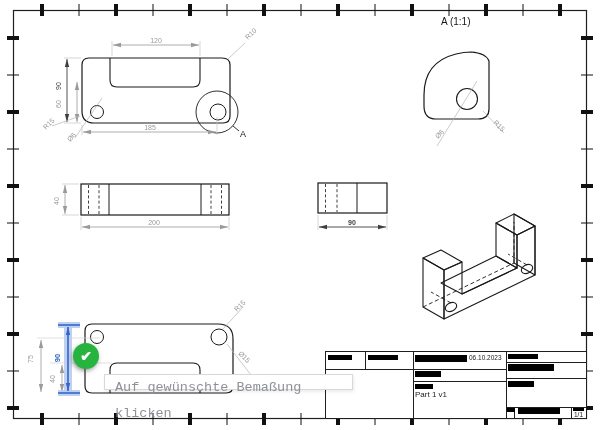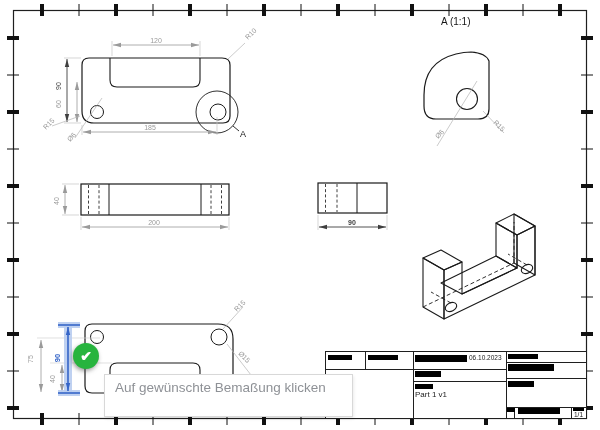--- a/index.html
+++ b/index.html
@@ -13,23 +13,23 @@
   .viewtitle{font-size:10px;fill:#161616;}
   .detmark{font-size:9px;fill:#161616;}
   
   .tb{position:absolute;left:325px;top:351px;width:262px;height:68px;
       border:1px solid #1f1f1f;box-sizing:border-box;background:#fff;z-index:2;}
   .tb .vl{position:absolute;width:1px;background:#1f1f1f;}
   .tb .hl{position:absolute;height:1px;background:#1f1f1f;}
   .tb .bar{position:absolute;background:#000;}
   .tb .txt{position:absolute;color:#1c1c1c;white-space:nowrap;}
   
-  .tooltip{position:absolute;left:104px;top:374px;width:249px;height:43px;box-sizing:border-box;
+  .tooltip{position:absolute;left:104px;top:374px;width:249px;height:16px;box-sizing:border-box;
            background:#fff;border:1px solid #d8d8d8;box-shadow:1px 2px 3px rgba(0,0,0,.08);
-           color:#8e9196;font-size:13.5px;line-height:26px;padding-left:10px;z-index:3;}
+           color:#8e9196;font-size:13.5px;line-height:26px;padding-left:10px;z-index:3;font-family:Liberation Mono, monospace;}
   
   .check{position:absolute;left:73px;top:343px;width:26px;height:26px;border-radius:50%;
          background:#27b43e;color:#fff;text-align:center;line-height:26px;font-size:14px;
          font-weight:bold;z-index:4;box-shadow:-1px 2px 4px rgba(80,80,80,.55);}
 </style>
 </head>
 <body>
 
 <div class="sheet">
 

